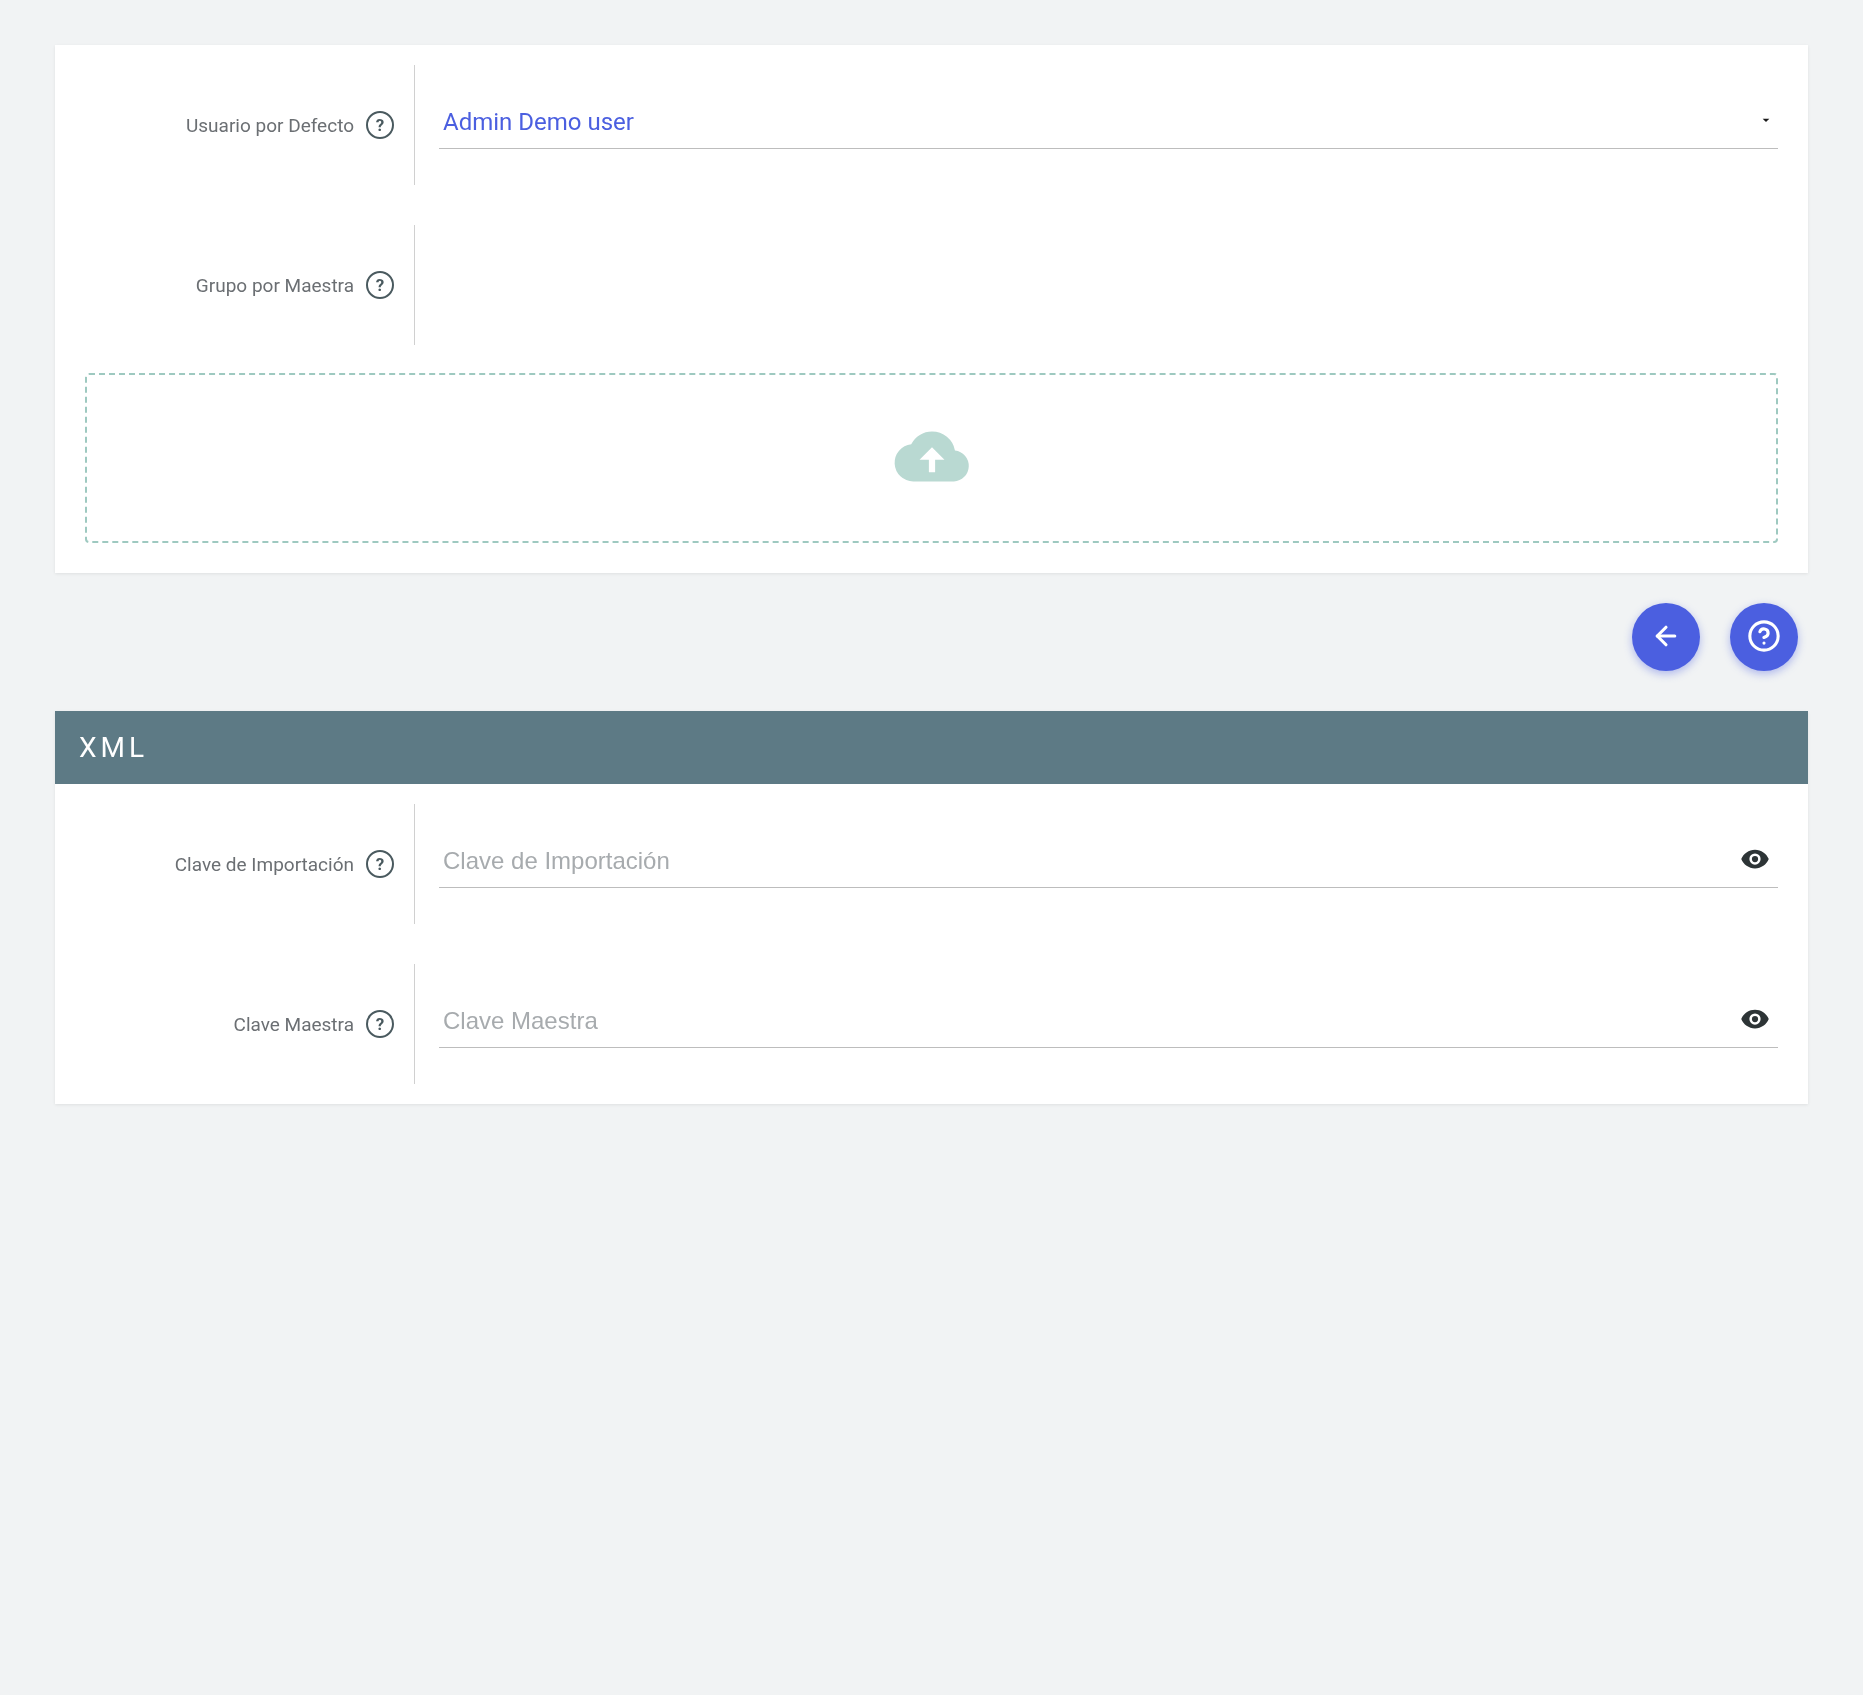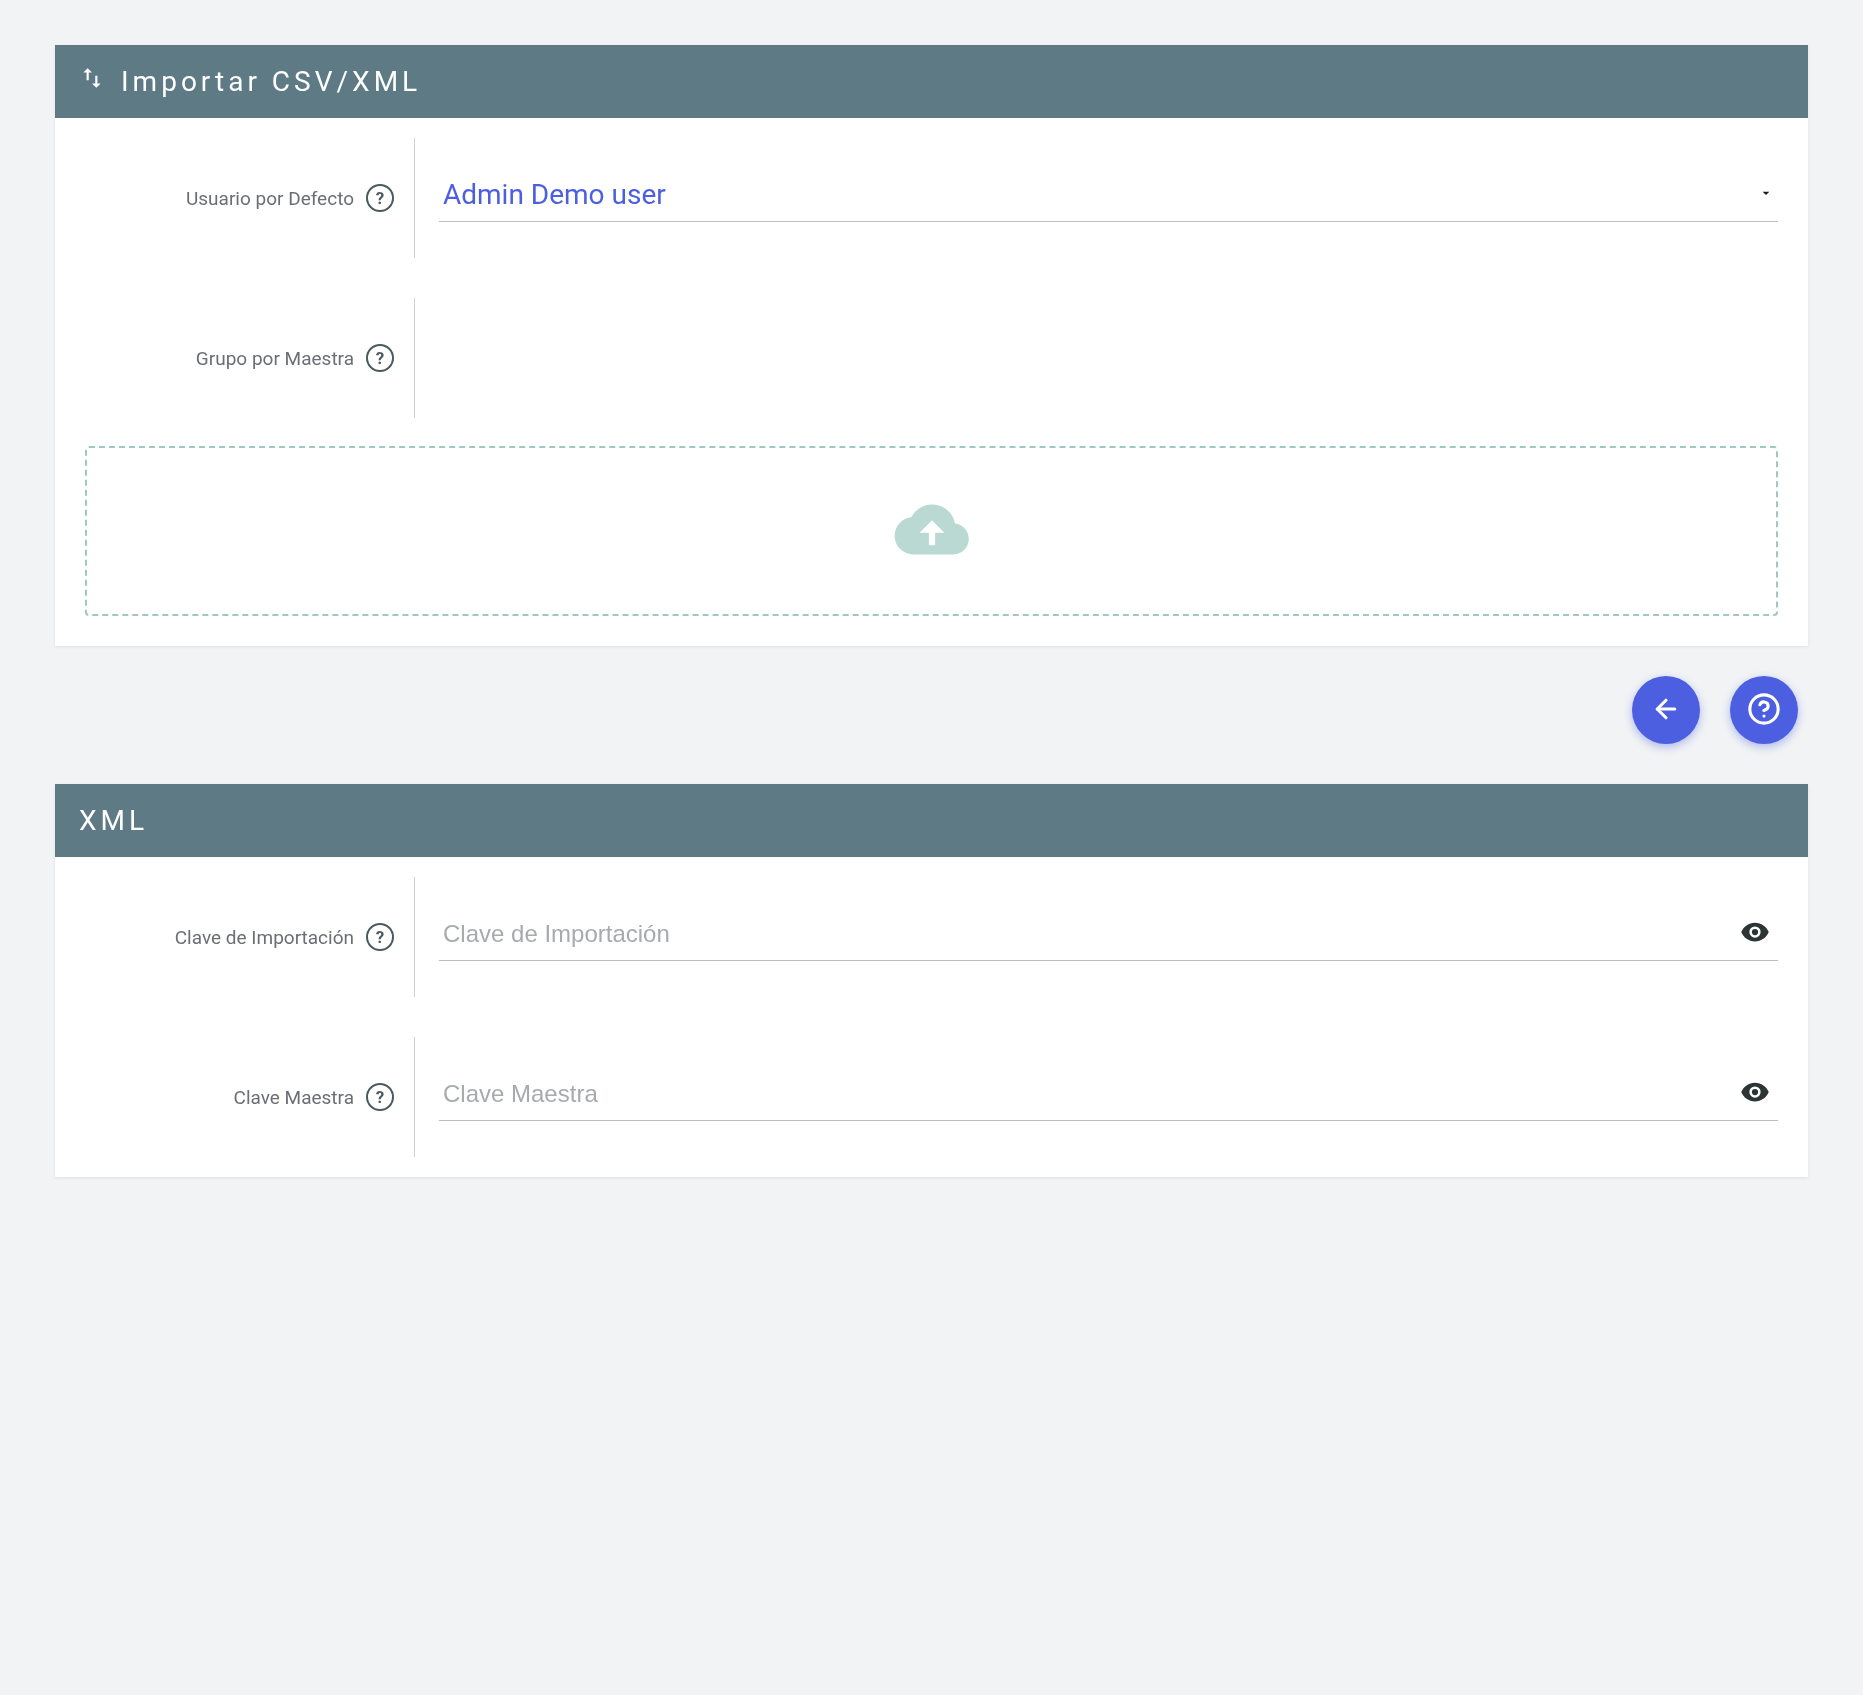--- a/index.html
+++ b/index.html
@@ -71,21 +71,21 @@
     display: flex;
     align-items: center;
     height: 48px;
     border-bottom: 1px solid #bdbdbd;
     padding: 0 4px 6px 4px;
     gap: 12px;
   }
   .select-field .value {
     flex: 1;
     color: #4b5fe0;
-    font-size: 28px;
+    font-size: 24px;
   }
   .select-field .caret {
     color: #1a1a1a;
   }
   .text-field .input {
     flex: 1;
     border: none;
     outline: none;
     font-size: 24px;
     color: #333;
@@ -125,28 +125,20 @@
     justify-content: center;
     box-shadow: 0 3px 8px rgba(75,95,224,0.4);
     cursor: pointer;
   }
   .pad-top { }
 </style>
 </head>
 <body>
 
 <div class="card">
-  <div class="card-header">
-    <span>
-      <svg width="26" height="26" viewBox="0 0 24 24" fill="currentColor">
-          <path d="M8 3L4 7h3v7h2V7h3L8 3zm8 18l4-4h-3v-7h-2v7h-3l4 4z"></path>
-        </svg>
-    </span>
-    <span>Importar CSV/XML</span>
-  </div>
   <div class="card-body pad-top">
 
     <div class="row">
       <div class="label-col">
         <span class="label-text">Usuario por Defecto</span>
         <span class="help-circle">?</span>
       </div>
       <div class="field-col">
         <div class="select-field">
           <span class="value">Admin Demo user</span>

